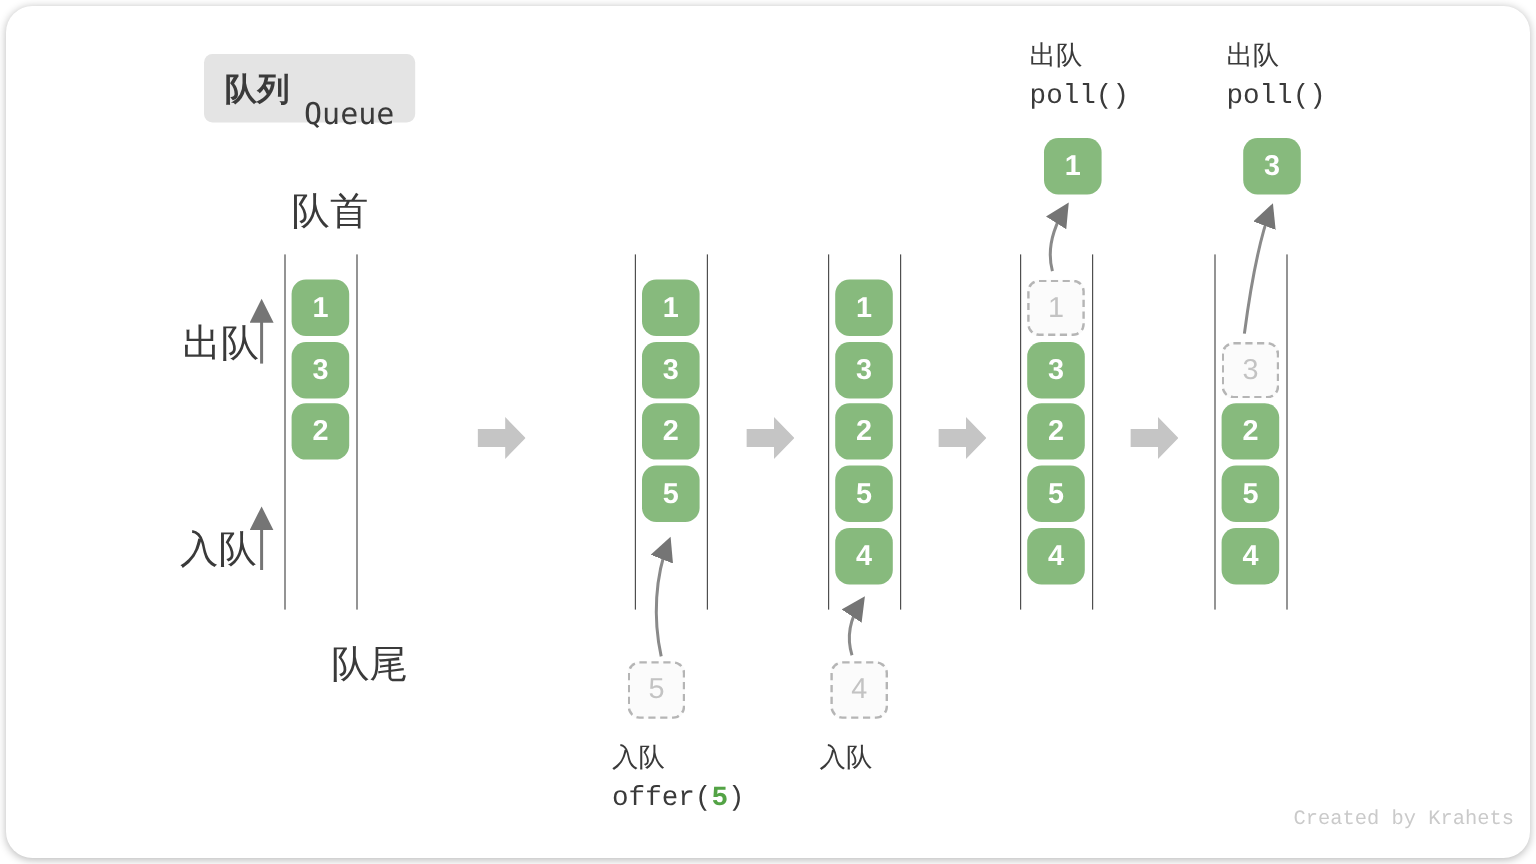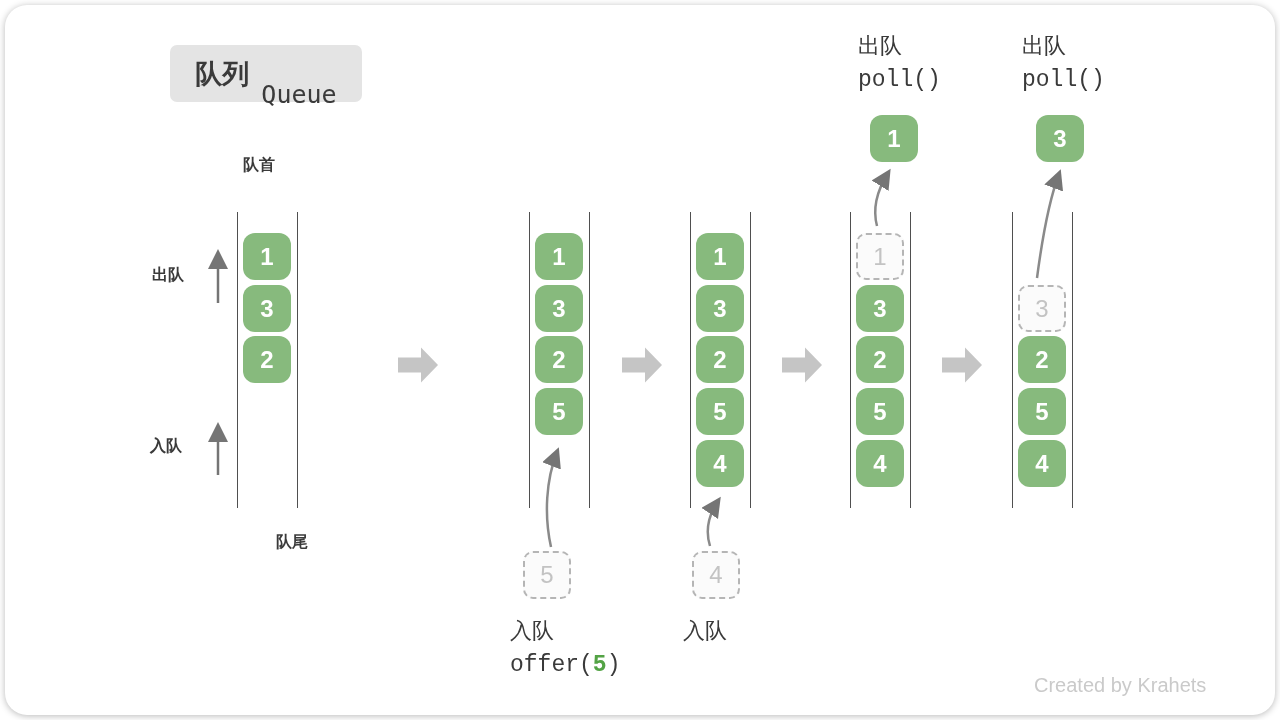--- a/index.html
+++ b/index.html
@@ -9,29 +9,29 @@
   }
   .card {
     position:absolute; left:5px; top:5px; right:5px; bottom:5px;
     background:#ffffff; border-radius:22px;
     box-shadow:0 1px 7px rgba(0,0,0,0.28);
   }
   .mono { font-family:Liberation Mono, monospace; }
 
   
   .title-box {
-    position:absolute; left:170px; top:45px; width:192px; height:57px;
+    position:absolute; left:170px; top:45px; width:176px; height:57px;
     background:#e4e4e4; border-radius:7px;
     display:flex; align-items:center; justify-content:center; gap:12px;
   }
   .title-zh { font-size:27px; font-weight:bold; color:#3a3a3a; }
   .title-en { font-family:"DejaVu Sans Mono", monospace; font-size:25px; color:#3a3a3a;margin-top:42px; }
 
   
-  .side-label { position:absolute; font-size:16px; font-weight:bold; color:#3a3a3a; }
+  .side-label { position:absolute; font-size:32px; font-weight:normal; color:#3a3a3a; }
 
   
   .queue-col {
     position:absolute; top:212px; height:296px; width:61px; box-sizing:border-box;
     border-left:1.5px solid var(--line-gray); border-right:1.5px solid var(--line-gray);
   }
   .cell {
     position:absolute; left:5px; width:48px; height:47px; border-radius:12px;
     background:var(--cell-green); color:#ffffff;
     font-size:24px; font-weight:bold;
@@ -63,22 +63,22 @@
   .op-label .green-arg { color:var(--code-green); font-weight:bold; }
 
   
   .block-arrow { position:absolute; }
   .block-arrow polygon { fill:var(--arrow-gray); }
 
   
   #arrows { position:absolute; left:0; top:0; pointer-events:none; }
 
   .watermark {
-    position:absolute; left:1034px; top:674px;
-    font-family:Liberation Sans, sans-serif; font-size:20px; color:#cacaca;
+    position:absolute; left:1078px; top:674px;
+    font-family:Liberation Mono, monospace; font-size:17px; color:#cacaca;
   }
 </style>
 </head>
 <body>
 
 <div id="canvas">
   <div class="card"></div>
 
   <div class="title-box">
     <span class="title-zh">队列</span>

